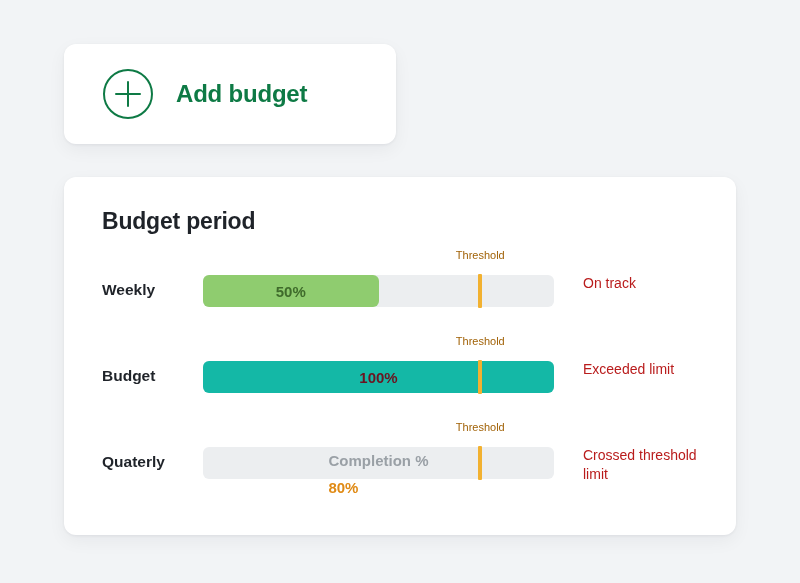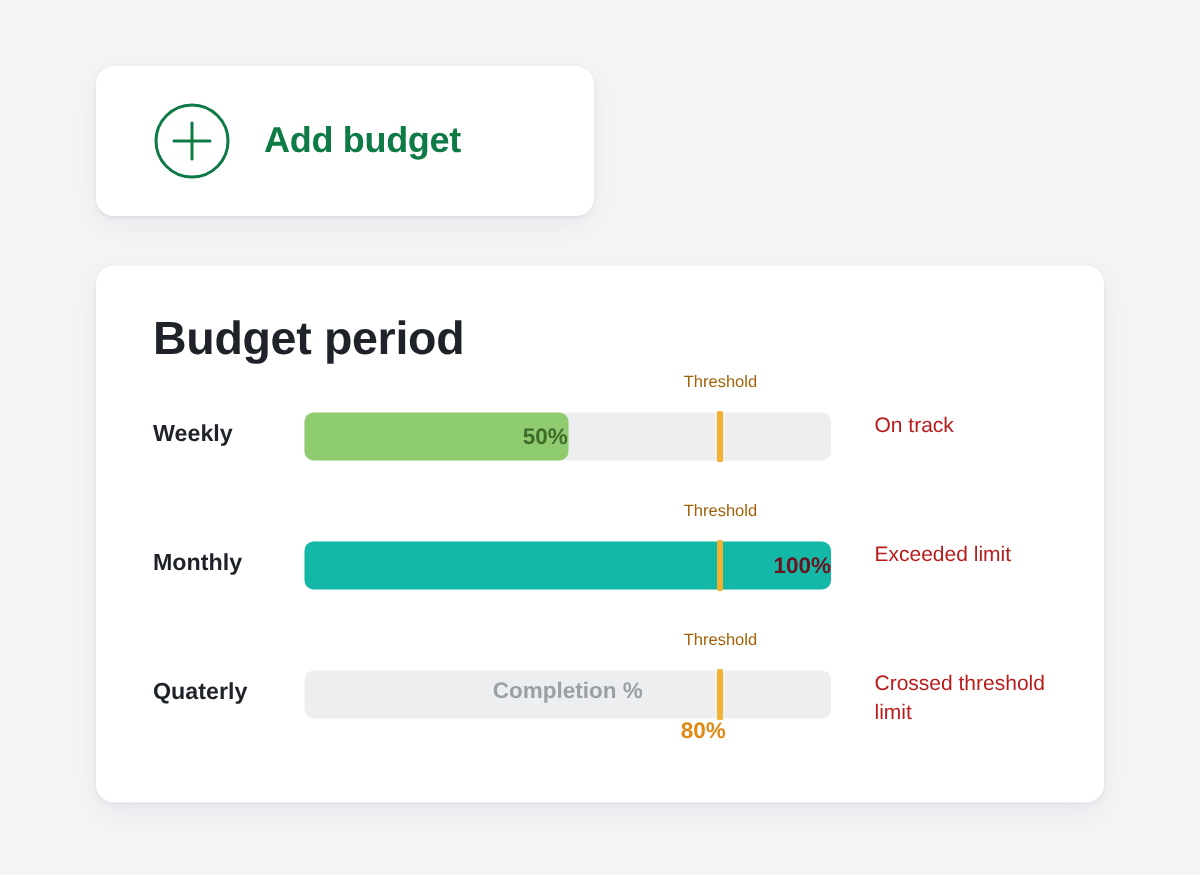--- a/index.html
+++ b/index.html
@@ -46,21 +46,21 @@
     width: 672px;
     height: 358px;
     background: #ffffff;
     border-radius: 12px;
     box-shadow: 0 1px 3px rgba(16,24,40,0.06), 0 6px 18px rgba(16,24,40,0.05);
   }
   .card-title {
     position: absolute;
     left: 38px;
     top: 31px;
-    font-size: 31px;
+    font-size: 23px;
     font-weight: bold;
     color: #1f2329;
     letter-spacing: -0.2px;
   }
 
   
   .rows { position: absolute; left: 0; top: 67px; width: 100%; }
   .row { position: relative; height: 86px; }
 
   .row-label {
@@ -83,21 +83,21 @@
     height: 32px;
     background: #eceef0;
     border-radius: 6px;
   }
   .fill {
     position: absolute;
     left: 0; top: 0; bottom: 0;
     border-radius: 6px;
     display: flex;
     align-items: center;
-    justify-content: flex-end;
+    justify-content: center;
   }
   .fill-value {
     font-size: 15px;
     font-weight: bold;
     white-space: nowrap;
   }
 
   
   .threshold-line {
     position: absolute;
@@ -159,21 +159,21 @@
         <div class="threshold-label" style="left: 416.29px;">Threshold</div>
         <div class="track">
           <div class="fill" style="width: 50%; background: rgb(143, 204, 111);">
             <span class="fill-value" style="color: rgb(63, 107, 43);">50%</span>
           </div>
           <div class="threshold-line" style="left: 277.29px; background: rgb(242, 177, 48);"></div>
         </div>
         <div class="status">On track</div>
       </div>
       <div class="row">
-        <div class="row-label">Monthly</div>
+        <div class="row-label">Budget</div>
         <div class="threshold-label" style="left: 416.29px;">Threshold</div>
         <div class="track">
           <div class="fill" style="width: 100%; background: #14b8a6;">
             <span class="fill-value" style="color: rgb(107, 20, 32);">100%</span>
           </div>
           <div class="threshold-line" style="left: 277.29px; background: rgb(242, 177, 48);"></div>
         </div>
         <div class="status">Exceeded limit</div>
       </div>
       <div class="row">

